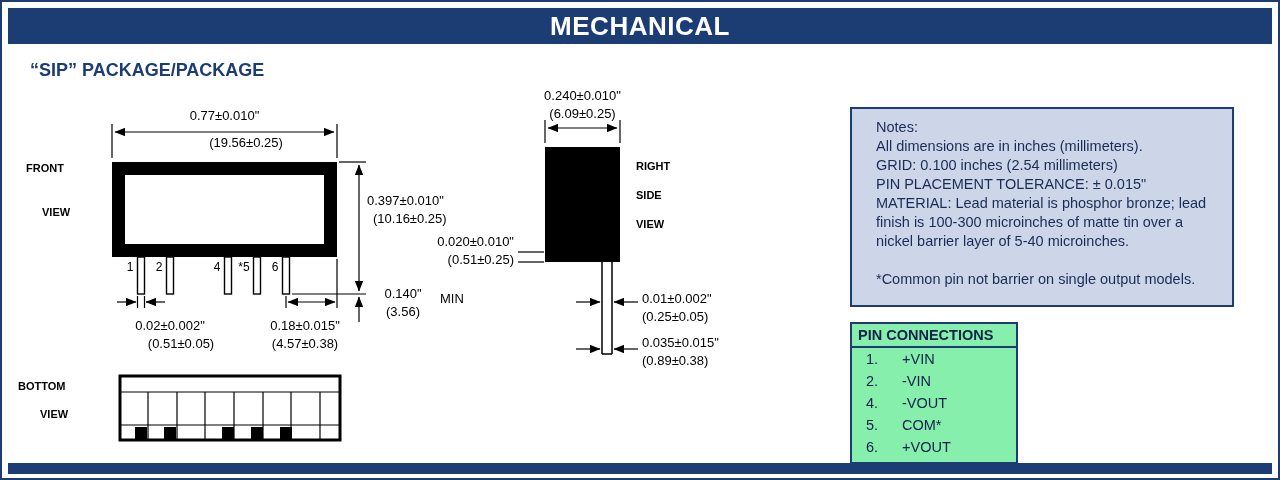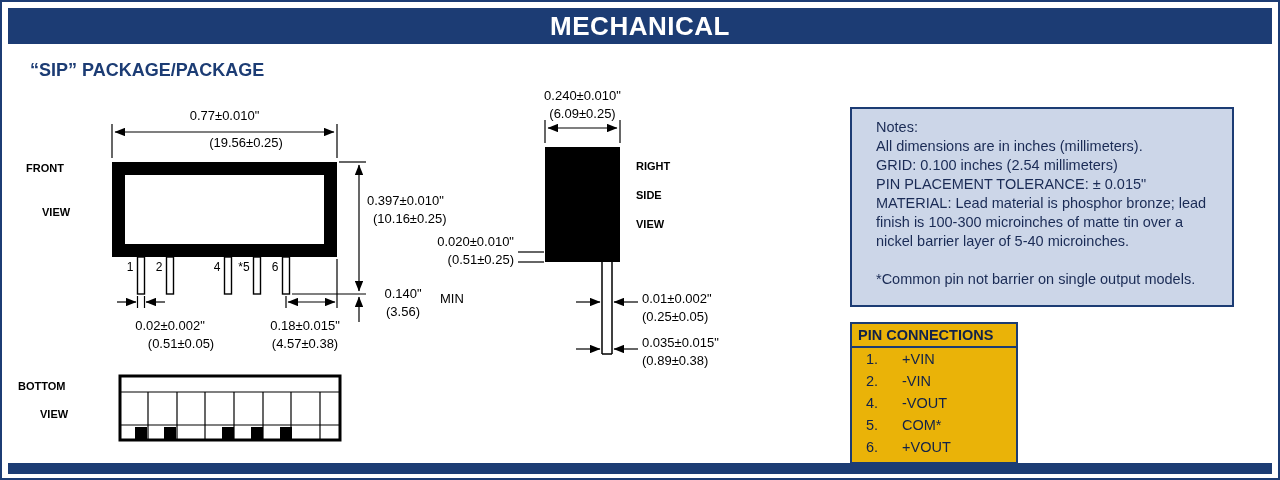--- a/index.html
+++ b/index.html
@@ -9,21 +9,21 @@
   .footerbar{position:absolute;bottom:4px;left:6px;right:6px;height:11px;background:#1c3c74;}
   .subtitle{position:absolute;left:28px;top:58px;font-size:18px;font-weight:bold;color:#1c3c74;}
   .drawing{position:absolute;left:0;top:0;}
   .dim{position:absolute;font-size:13px;color:#000;white-space:nowrap;}
   .c{text-align:center;}
   .r{text-align:right;}
   .viewlabel{position:absolute;font-size:11px;font-weight:bold;color:#000;white-space:nowrap;}
   .pinnum{position:absolute;font-size:12px;color:#000;width:22px;text-align:center;}
   .notes-box{position:absolute;left:848px;top:105px;width:384px;height:200px;background:#ccd6e8;border:2px solid #1c3c74;box-sizing:border-box;padding:9px 24px;font-size:14.5px;line-height:19px;color:#1a2b55;}
   .notes-spacer{height:19px;}
-  .pin-box{position:absolute;left:848px;top:320px;width:168px;background:#eab308;border:2px solid #1c3c74;box-sizing:border-box;color:#10214a;}
+  .pin-box{position:absolute;left:848px;top:320px;width:168px;background:#86efac;border:2px solid #1c3c74;box-sizing:border-box;color:#10214a;}
   .pin-title{font-size:14.5px;font-weight:bold;padding:3px 6px;border-bottom:2px solid #1c3c74;}
   .pin-row{display:flex;font-size:14.5px;line-height:22px;padding-left:14px;}
   .pin-num{width:36px;}
 </style>
 </head>
 <body>
 
 <div class="page">
 
   <div class="titlebar">

